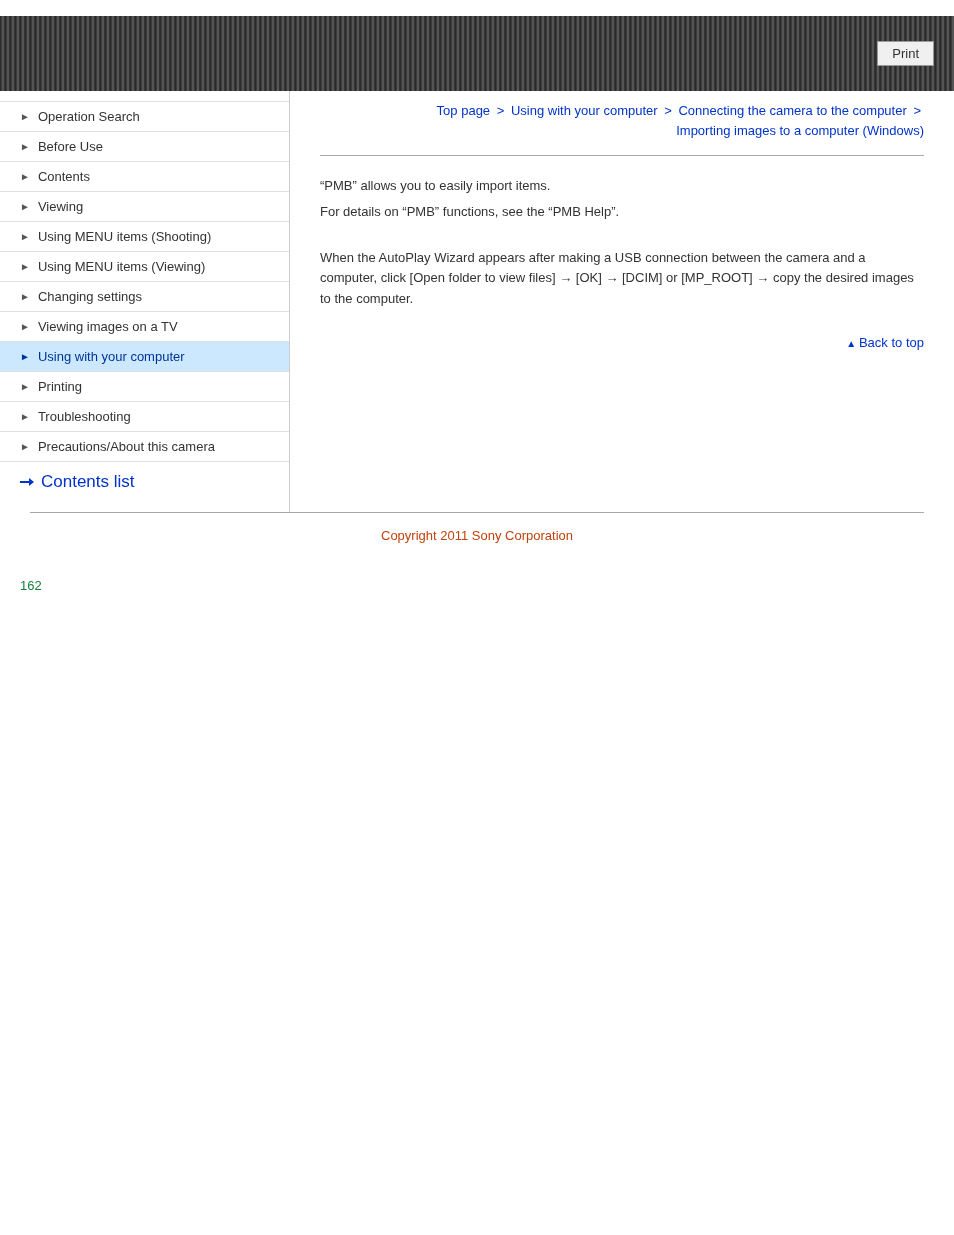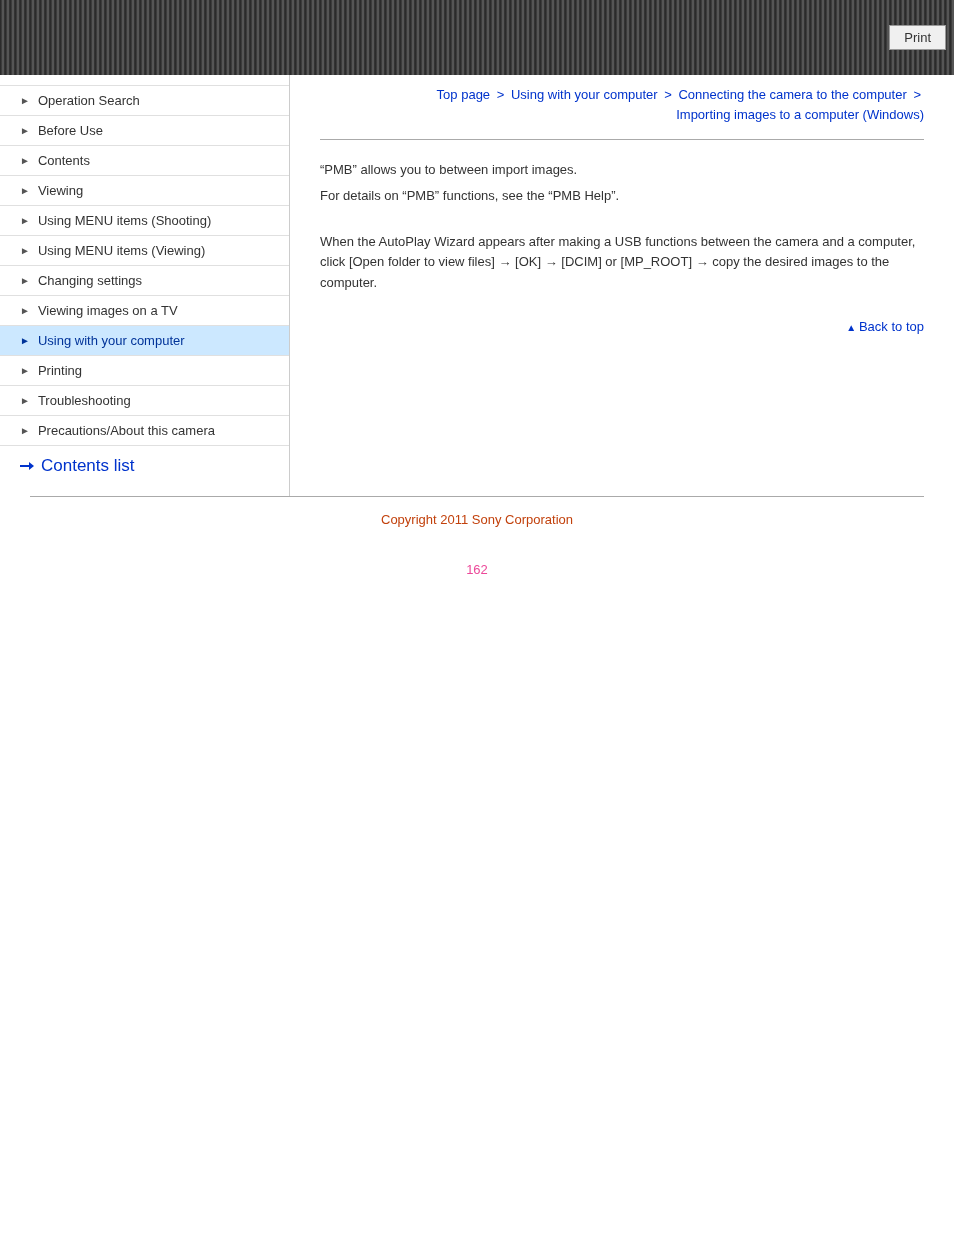--- a/index.html
+++ b/index.html
@@ -10,21 +10,22 @@
       width: 100%;
       height: 75px;
       background: repeating-linear-gradient(
         90deg,
         #222 0px, #444 2px, #666 3px, #444 4px, #222 5px
       );
       position: relative;
       display: flex;
       align-items: center;
       justify-content: flex-end;
-      padding-right: 8px;
+      padding-right: 20px;
+      margin-top: 16px;
     }
 
     .print-button {
       background: #f0f0f0;
       border: 1px solid #999;
       padding: 4px 14px;
       font-size: 13px;
       cursor: pointer;
       color: #333;
     }
@@ -187,24 +188,24 @@
 
     .footer {
       text-align: center;
       padding: 15px;
       font-size: 13px;
       color: #c2410c;
     }
 
     
     .page-number {
-      text-align: center;
+      text-align: left;
       padding: 20px;
       font-size: 13px;
-      color: #ec4899;
+      color: #15803d;
     }
   </style>
 </head>
 <body>
 
 <div class="header-bar">
   <button class="print-button">Print</button>
 </div>
 
 <div class="main-container">
@@ -282,26 +283,26 @@
 
   <div class="content-area">
 
     <div class="breadcrumb">
       <a href="#">Top page</a><span class="separator"> &gt; </span><a href="#">Using with your computer</a><span class="separator"> &gt; </span><a href="#">Connecting the camera to the computer</a><span class="separator"> &gt; </span><br><a href="#">Importing images to a computer (Windows)</a>
     </div>
 
     <hr class="divider">
 
     <div class="content-section">
-      <p>“PMB” allows you to between import images.</p>
+      <p>“PMB” allows you to easily import items.</p>
       <p>For details on “PMB” functions, see the “PMB Help”.</p>
     </div>
 
     <div class="content-section">
-      <p>When the AutoPlay Wizard appears after making a USB functions between the camera and a computer, click [Open folder to view files] → [OK] → [DCIM] or [MP_ROOT] → copy the desired images to the computer.</p>
+      <p>When the AutoPlay Wizard appears after making a USB connection between the camera and a computer, click [Open folder to view files] → [OK] → [DCIM] or [MP_ROOT] → copy the desired images to the computer.</p>
     </div>
 
     <div class="back-to-top-row">
       <a class="back-to-top" href="#">Back to top</a>
     </div>
 
   </div>
 
 </div>
 

